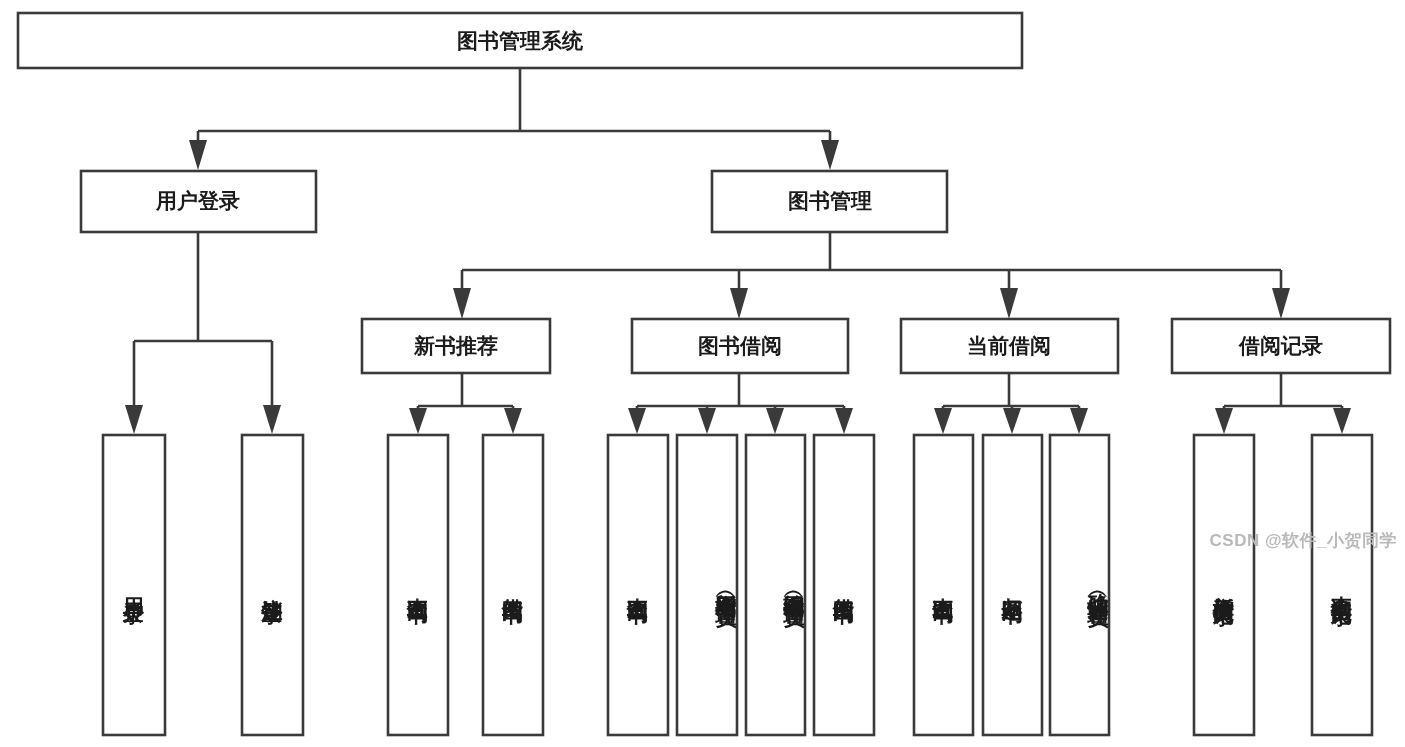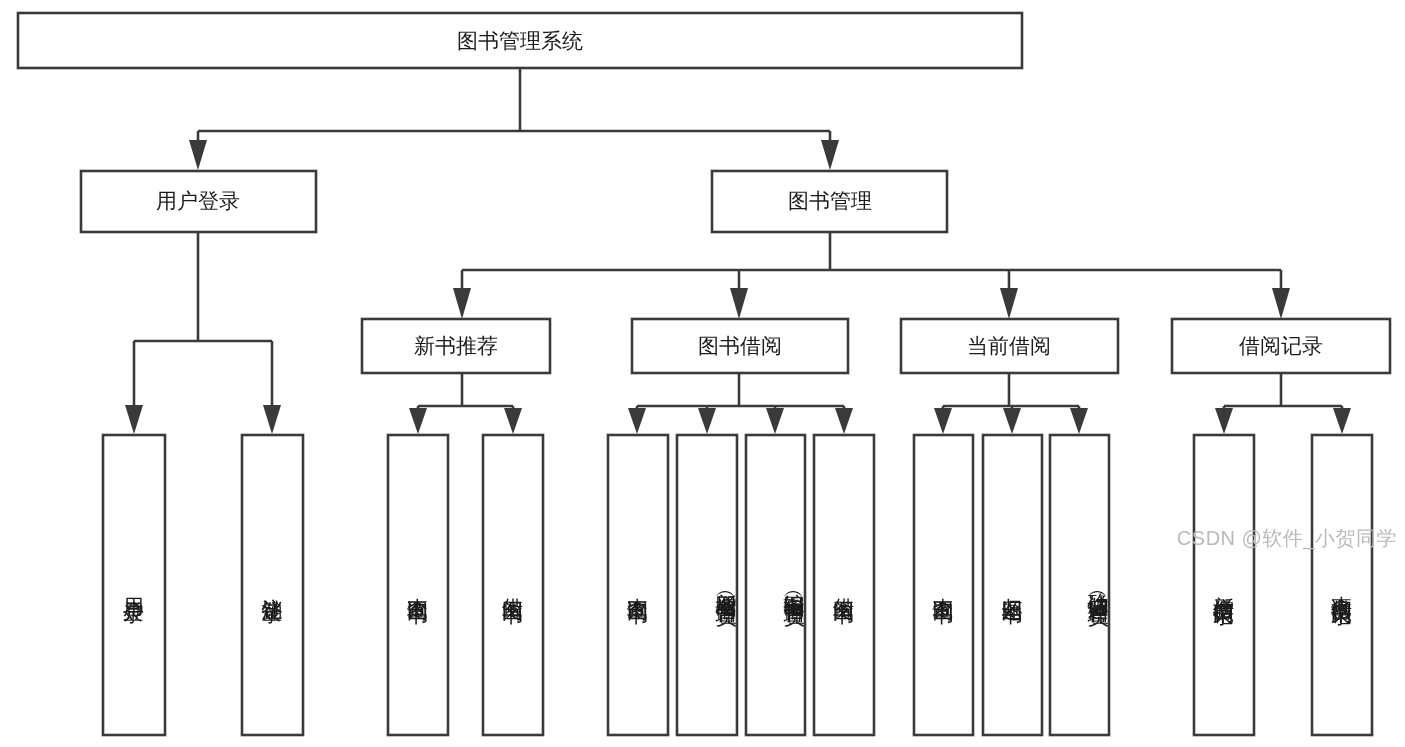--- a/index.html
+++ b/index.html
@@ -11,20 +11,21 @@
     width: 1405px;
     height: 747px;
     font-family: "Liberation Sans", "DejaVu Sans", sans-serif;
     overflow: hidden;
   }
   #diagram-root {
     position: relative;
     width: 1405px;
     height: 558px;
     background: #ffffff;
+    font-weight: bold;
   }
   svg#tree-svg {
     position: absolute;
     left: 0;
     top: 0;
     width: 1405px;
     height: 747px;
   }
   .node-box {
     fill: #ffffff;
@@ -61,21 +62,21 @@
     align-items: center;
     justify-content: center;
     pointer-events: none;
     user-select: none;
   }
   #watermark {
     position: absolute;
     right: 8px;
     bottom: 6px;
     font-family: "Liberation Sans", "DejaVu Sans", sans-serif;
-    font-size: 20px;
+    font-size: 17px;
     color: #b9b9b9;
     letter-spacing: 0.5px;
     white-space: nowrap;
   }
 </style>
 </head>
 <body>
 
 <div id="diagram-root">
 

